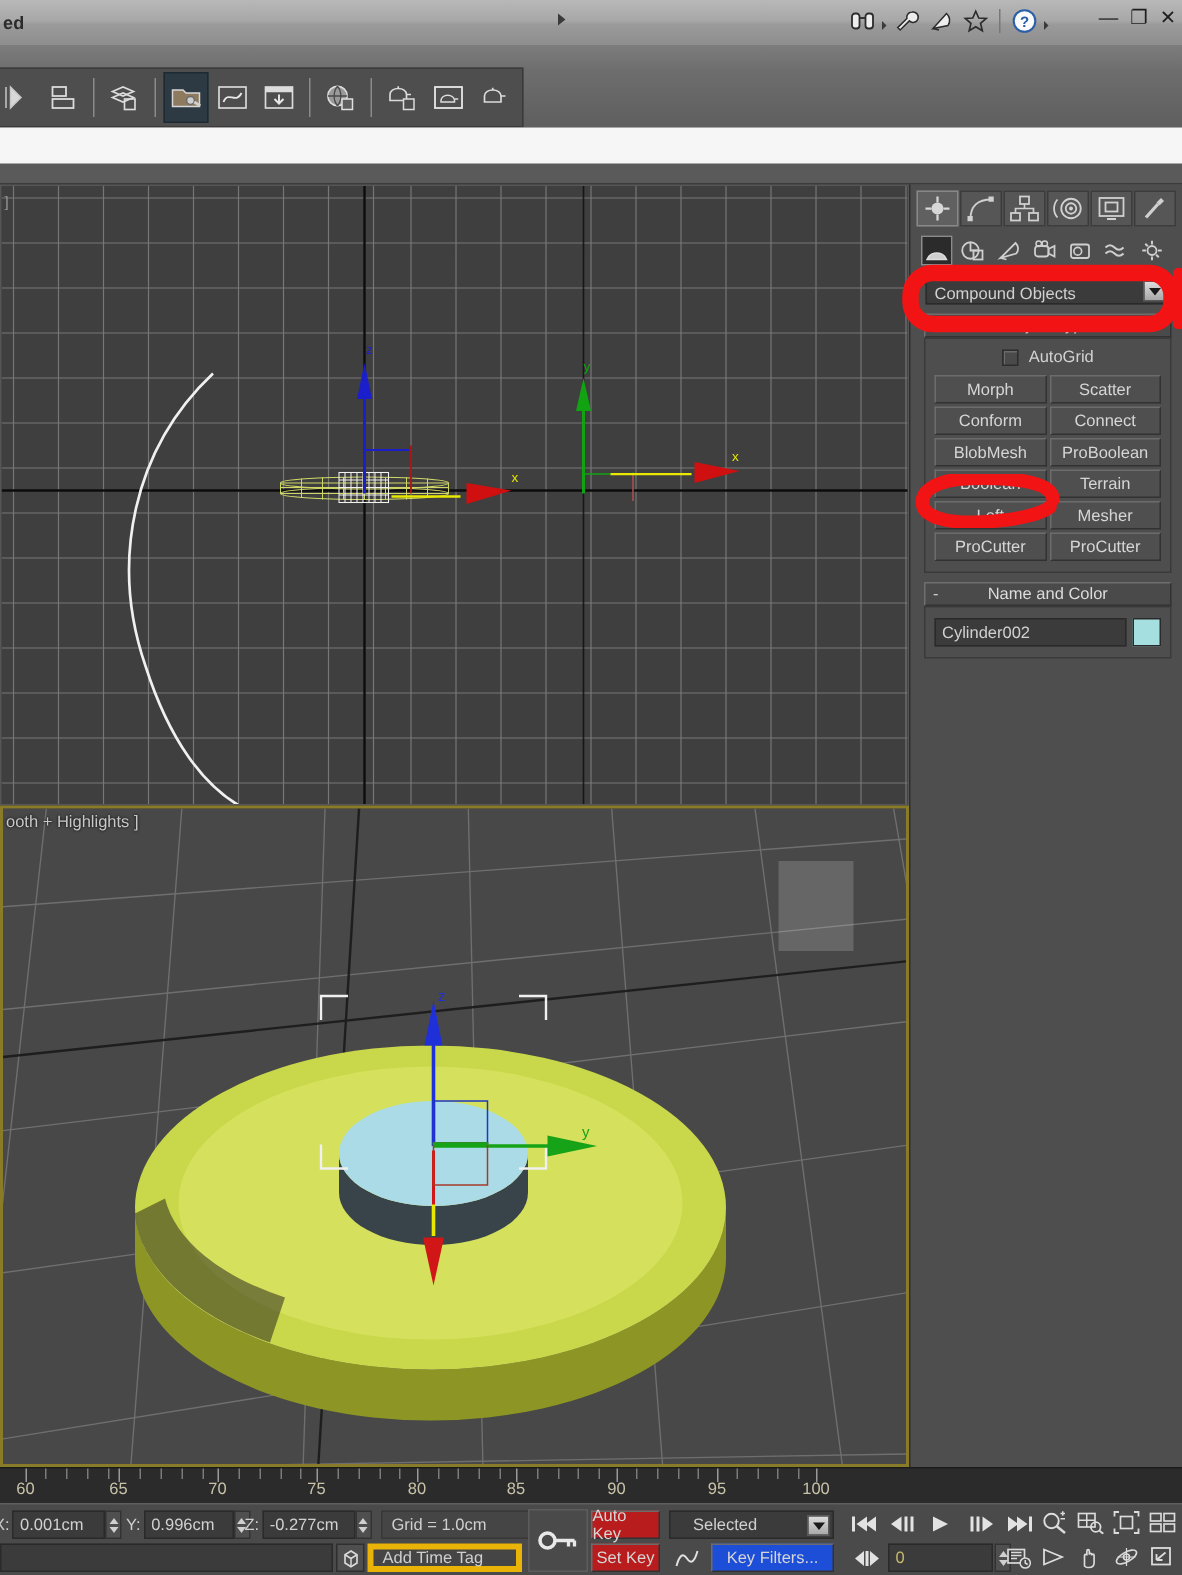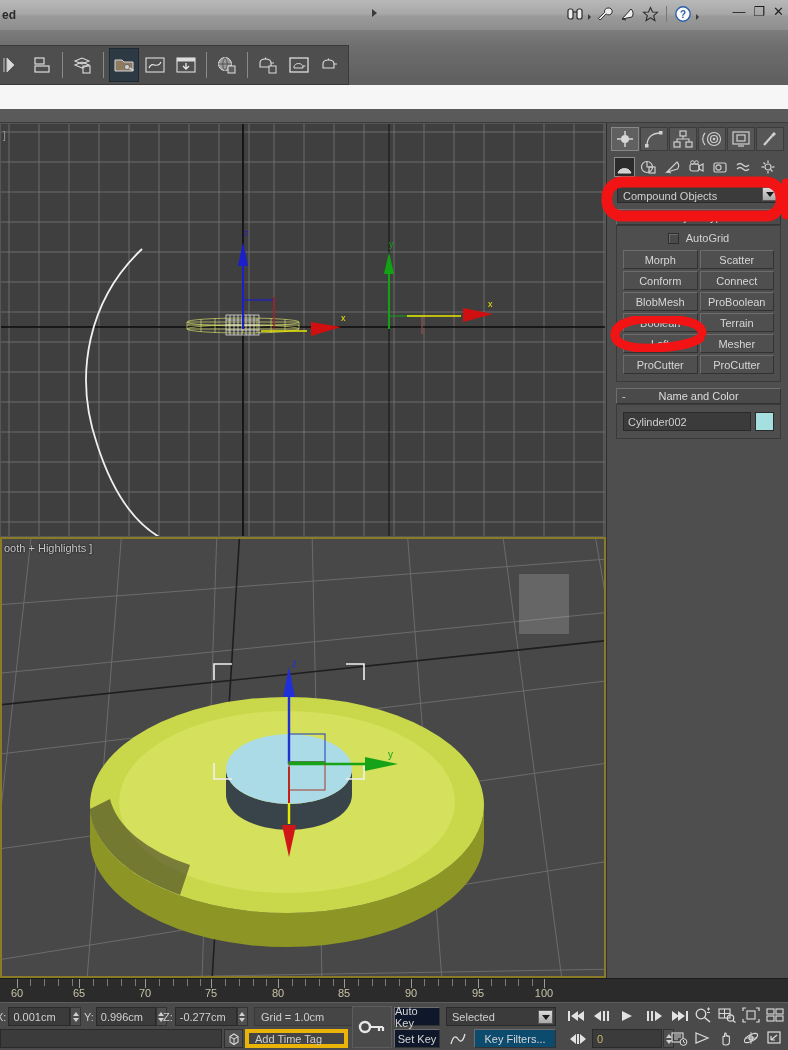--- a/index.html
+++ b/index.html
@@ -185,35 +185,35 @@
     display:flex;align-items:center;justify-content:center;
   }
   .key-btn {
     position:absolute; left:352px; top:3px; width:40px; height:42px;
     background:#4a4a4a; border:1px solid #5c5c5c;
     display:flex;align-items:center;justify-content:center;
   }
 
   .akey {
     position:absolute; width:46px; height:19px;
-    background:#0f172a; border-top:1px solid #6c6c6c; border-left:1px solid #6c6c6c;
+    background:#b91c1c; border-top:1px solid #6c6c6c; border-left:1px solid #6c6c6c;
     border-right:1px solid #323232; border-bottom:1px solid #323232;
     display:flex;align-items:center;justify-content:center;
     font-size:11px;color:#d6d6d6;
   }
   .sel-dd {
     position:absolute; left:446px; top:4px; width:110px; height:19px;
     background:#3b3b3b; border:1px solid #2a2a2a;
-    display:flex;align-items:center; padding-left:5px;
+    display:flex;align-items:center; padding-left:15px;
     font-size:11px;color:#d0d0d0;
   }
   .sel-dd .cp-dd-btn { right:2px; top:2px; }
   .kf-btn {
     position:absolute; left:474px; top:26px; width:82px;height:19px;
-    background:#0c4a6e; border-top:1px solid #6c6c6c; border-left:1px solid #6c6c6c;
+    background:#1d4ed8; border-top:1px solid #6c6c6c; border-left:1px solid #6c6c6c;
     border-right:1px solid #323232; border-bottom:1px solid #323232;
     display:flex;align-items:center;justify-content:center;
     font-size:11px;color:#d6d6d6;
   }
   .curve-btn { position:absolute; left:446px; top:26px; width:24px;height:19px;
     display:flex;align-items:center;justify-content:center;}
 
   .playrow { position:absolute; left:565px; top:3px; display:flex; align-items:center; gap:4px;}
   .playrow .pb { width:22px;height:20px; display:flex;align-items:center;justify-content:center;}
   .navrow  { position:absolute; left:692px; top:2px; display:flex; gap:2px;}

